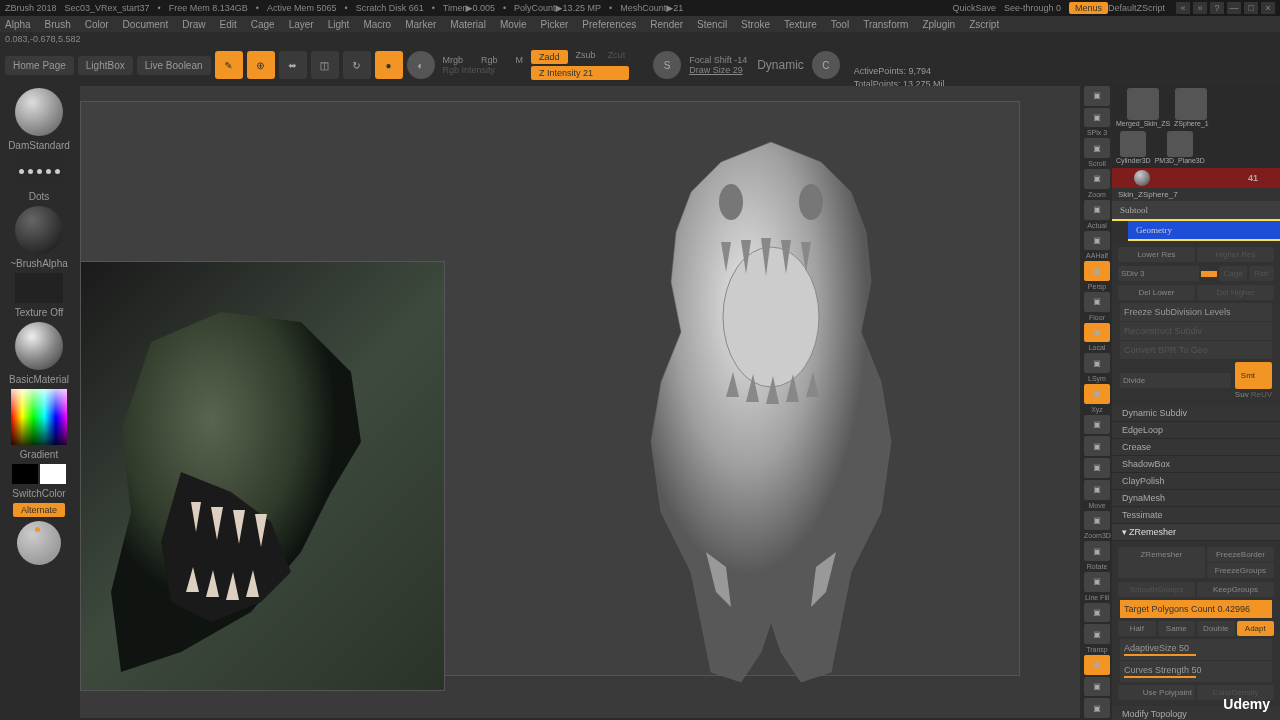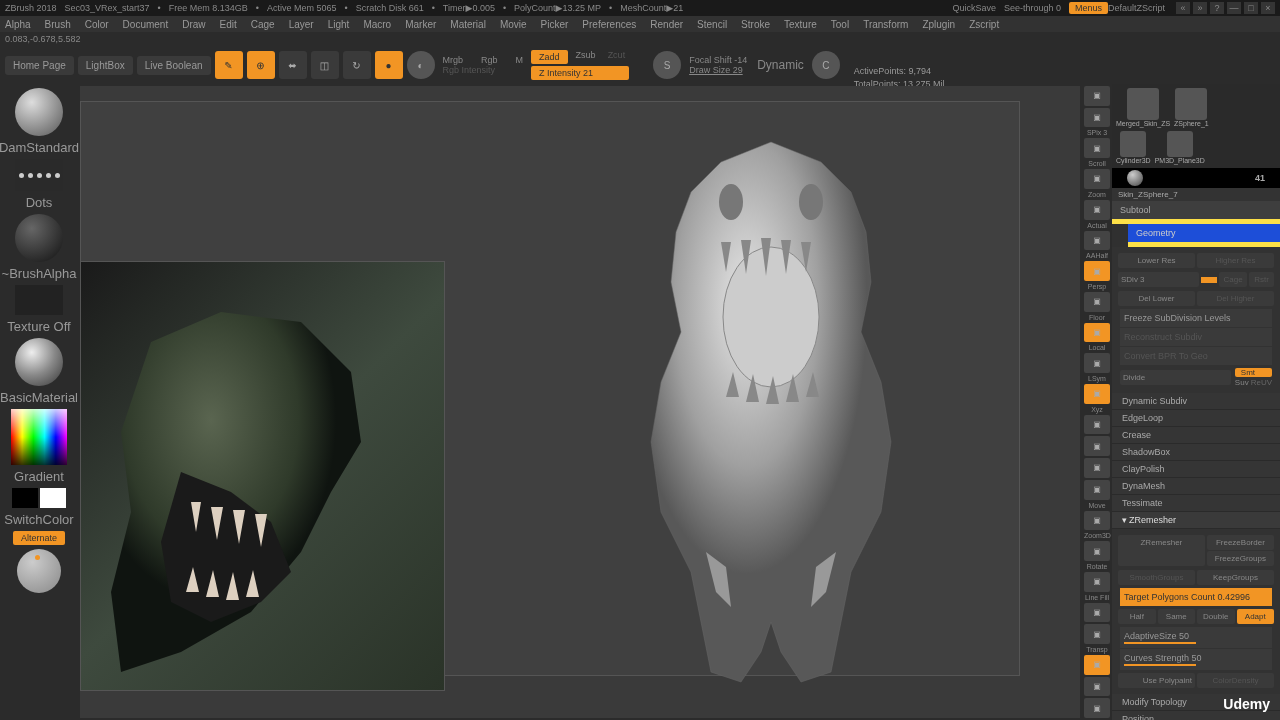--- a/index.html
+++ b/index.html
@@ -25,21 +25,21 @@
 .tb-label { font-size: 9px; color: #888; margin: 0 4px; }
 .tb-chip { background: #f29524; color: #333; padding: 2px 8px; border-radius: 2px; font-size: 9px; }
 .stats { font-size: 9px; color: #999; line-height: 13px; margin-left: 10px; margin-top: 25px; }
 
 .main { display: flex; height: 636px; }
 
 .left-panel { width: 78px; background: #2b2b2b; padding: 4px; display: flex; flex-direction: column; align-items: center; gap: 4px; }
 .lp-sphere { width: 48px; height: 48px; border-radius: 50%; background: radial-gradient(circle at 35% 30%, #ddd, #555); }
 .lp-sphere.dark { background: radial-gradient(circle at 35% 30%, #666, #111); }
 .lp-sphere.metal { background: radial-gradient(circle at 35% 30%, #eee, #888, #333); }
-.lp-label { font-size: 13px; color: #999; text-align: center; }
+.lp-label { font-size: 10px; color: #999; text-align: center; }
 .lp-dots { width: 48px; height: 32px; background: #2a2a2a; display: flex; align-items: center; justify-content: center; gap: 4px; }
 .lp-dots .dot { width: 5px; height: 5px; background: #ccc; border-radius: 50%; }
 .color-picker { width: 56px; height: 56px; background: linear-gradient(to right, #f00, #ff0, #0f0, #0ff, #00f, #f0f); position: relative; }
 .color-picker::before { content: ''; position: absolute; inset: 0; background: linear-gradient(to bottom, rgba(255,255,255,0.8), transparent, rgba(0,0,0,0.8)); }
 .swatch-row { display: flex; gap: 2px; }
 .swatch { width: 26px; height: 20px; }
 .alternate-btn { background: #f29524; color: #333; padding: 2px 8px; font-size: 9px; border-radius: 2px; }
 
 .canvas-area { flex: 1; background: #3a3a3a; position: relative; margin: 2px; }
 .canvas-frame { position: absolute; border: 1px solid #555; background: #404040; }
@@ -49,36 +49,36 @@
 .svg-dino { width: 100%; height: 100%; }
 
 .side-icons { width: 30px; background: #2b2b2b; display: flex; flex-direction: column; gap: 2px; padding: 2px; }
 .si-btn { width: 26px; height: 26px; background: #444; border-radius: 2px; display: flex; align-items: center; justify-content: center; font-size: 8px; cursor: pointer; }
 .si-btn.active { background: #f29524; }
 .si-label { font-size: 7px; color: #888; text-align: center; }
 
 .right-panel { width: 168px; background: #303030; display: flex; flex-direction: column; font-size: 9px; }
 .rp-top { height: 48px; background: #2a2a2a; display: flex; gap: 4px; padding: 4px; align-items: center; }
 .rp-thumb { width: 32px; height: 32px; background: #555; border-radius: 3px; }
-.rp-row41 { display: flex; align-items: center; padding: 2px 15px; background: #000000; font-weight: bold; }
+.rp-row41 { display: flex; align-items: center; padding: 2px 22px; background: #7f1d1d; font-weight: bold; }
 .rp-sphere-sm { width: 16px; height: 16px; border-radius: 50%; background: radial-gradient(circle at 35% 30%, #ccc, #444); margin-right: 6px; }
-.rp-section { padding: 4px 8px; background: #3e3e3e; border-bottom: 5px solid #fde047; cursor: pointer; }
+.rp-section { padding: 4px 8px; background: #3e3e3e; border-bottom: 2px solid #fde047; cursor: pointer; font-family: Liberation Serif, serif; }
 .rp-section.active { background: #1d4ed8; color: #ccc; margin-left: 16px; }
 .rp-subsection { padding: 3px 10px; background: #353535; border-bottom: 1px solid #2a2a2a; cursor: pointer; color: #aaa; }
 .rp-subsection.highlight { background: #3a3a3a; color: #ddd; }
 .rp-controls { padding: 4px; background: #323232; }
 .rp-btn-row { display: flex; gap: 2px; padding: 2px; }
 .rp-mini-btn { flex: 1; background: #3a3a3a; padding: 3px; text-align: center; font-size: 8px; border-radius: 2px; cursor: pointer; color: #888; }
 .rp-mini-btn.dim { color: #555; }
 .rp-mini-btn.orange { background: #f29524; color: #333; }
 .rp-wide-btn { background: #3a3a3a; padding: 4px; text-align: left; font-size: 9px; margin: 1px 4px; cursor: pointer; color: #999; }
 .rp-wide-btn.dim { color: #555; }
 
 .divide-row { display: flex; align-items: center; padding: 2px 4px; gap: 4px; }
-.smt-chip { background: #f29524; color: #333; padding: 0 6px; font-size: 8px; border-radius: 2px; }
+.smt-chip { background: #f29524; color: #333; padding: 9px 6px; font-size: 8px; border-radius: 2px; }
 
 .udemy { position: absolute; bottom: 8px; right: 10px; color: #fff; font-size: 14px; font-weight: bold; }
 
 .ref-dino { position: absolute; left: 20px; top: 30px; width: 340px; height: 390px; }
 </style>
 </head>
 <body>
 
 <div class="titlebar">
   <span class="item">ZBrush 2018</span>

